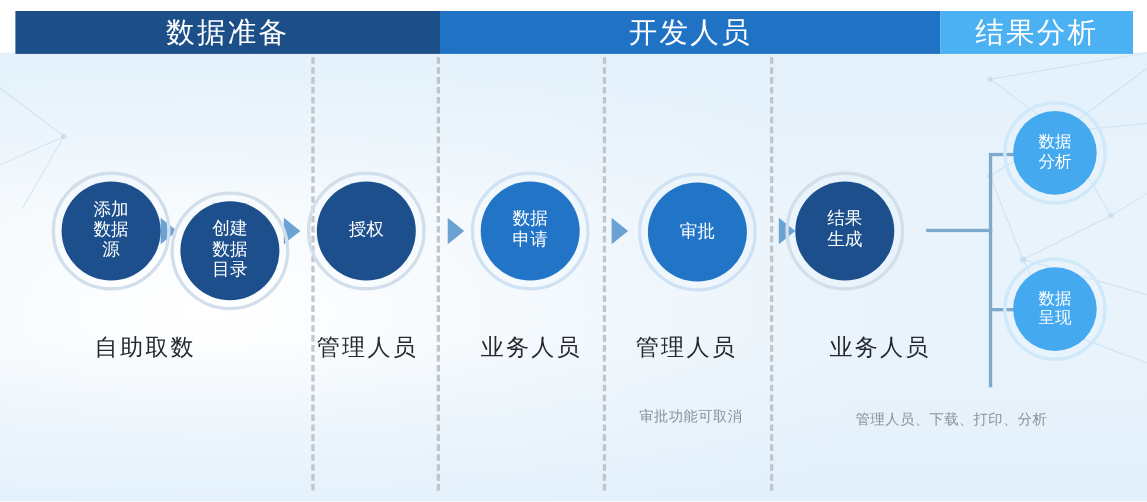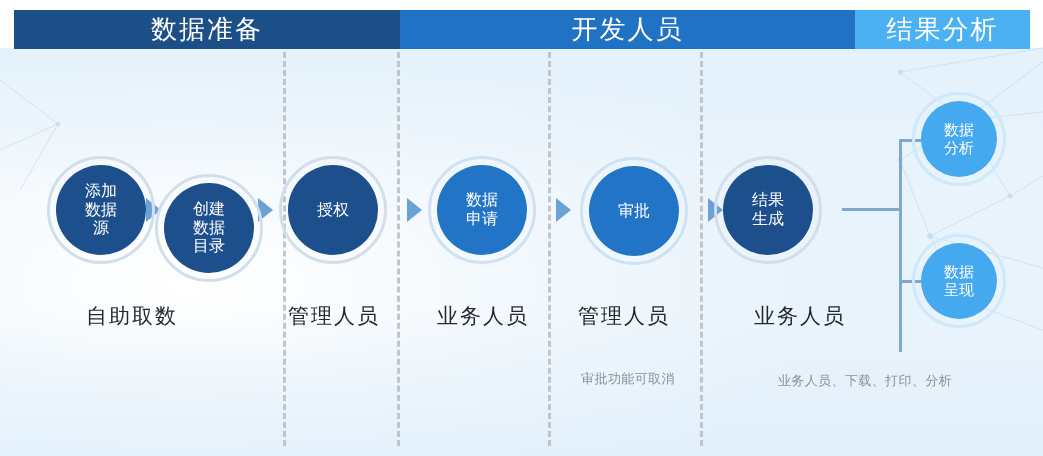--- a/index.html
+++ b/index.html
@@ -225,15 +225,15 @@
 呈现</span>
   </div>
 
   <div class="role" style="left:132px; top:302px">自助取数</div>
   <div class="role" style="left:334px; top:302px">管理人员</div>
   <div class="role" style="left:483px; top:302px">业务人员</div>
   <div class="role" style="left:624px; top:302px">管理人员</div>
   <div class="role" style="left:800px; top:302px">业务人员</div>
 
   <div class="desc center" style="left:628px; top:368px">审批功能可取消</div>
-  <div class="desc center" style="left:865px; top:370px">业务人员、下载、打印、分析</div>
+  <div class="desc center" style="left:865px; top:370px">管理人员、下载、打印、分析</div>
 
 </div>
 
 </body></html>

